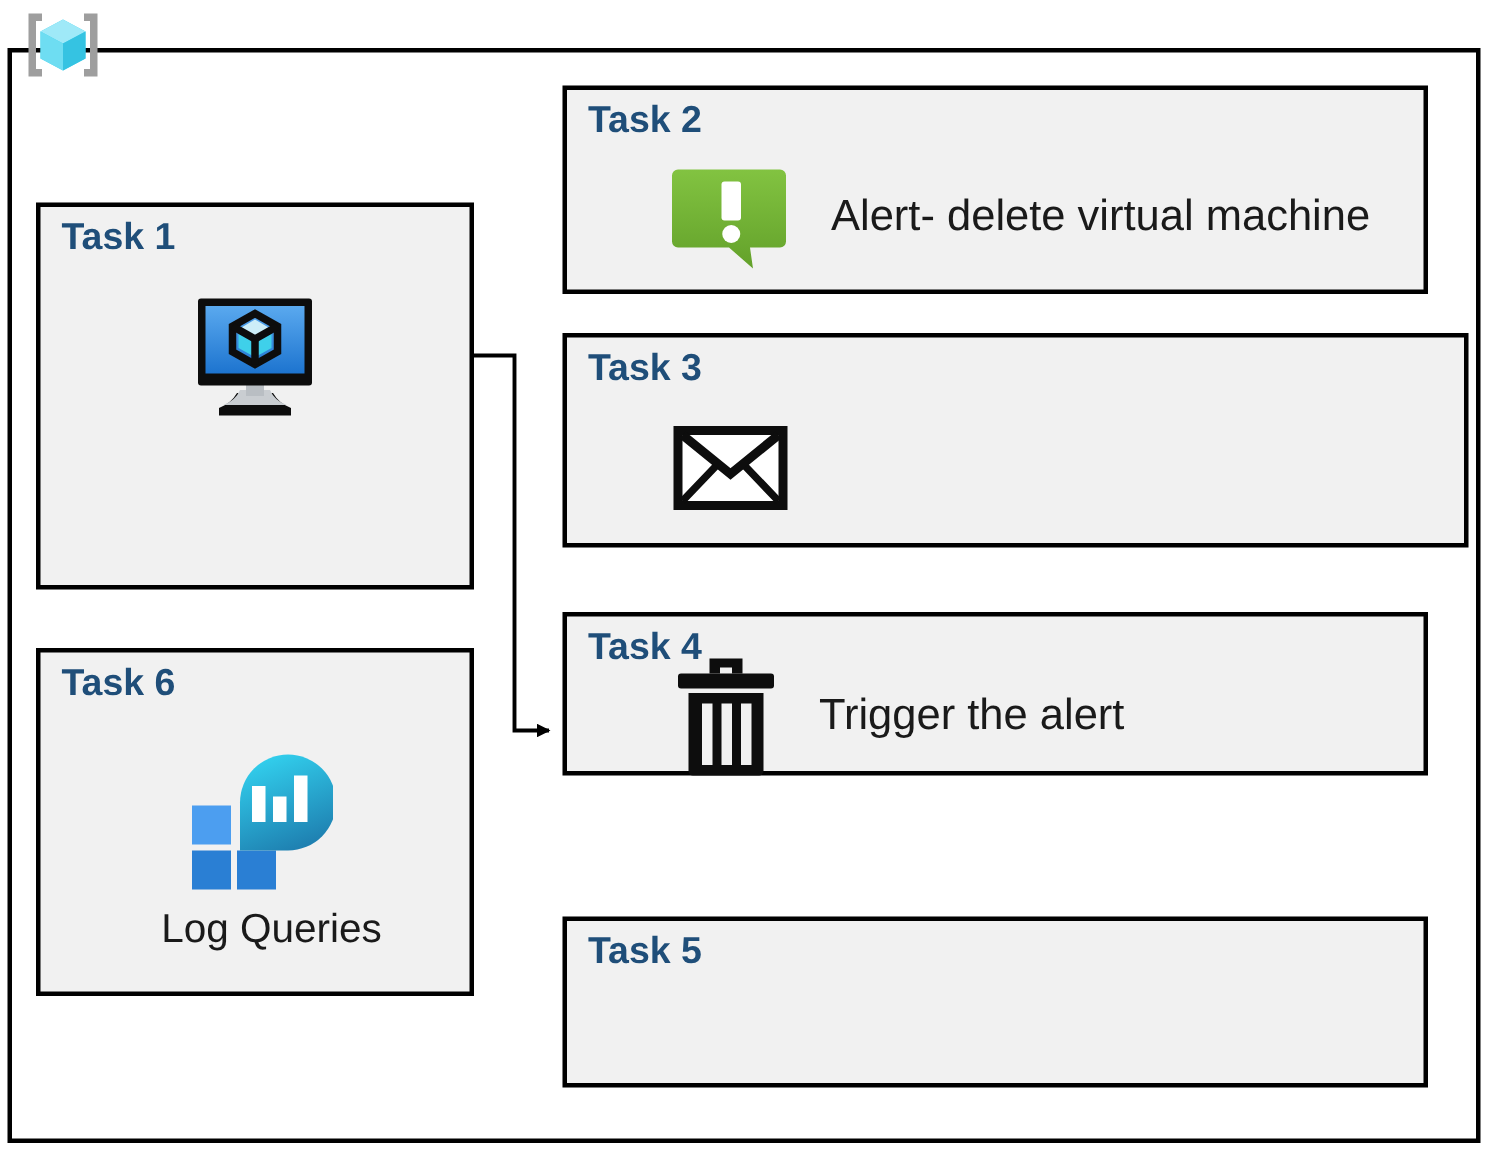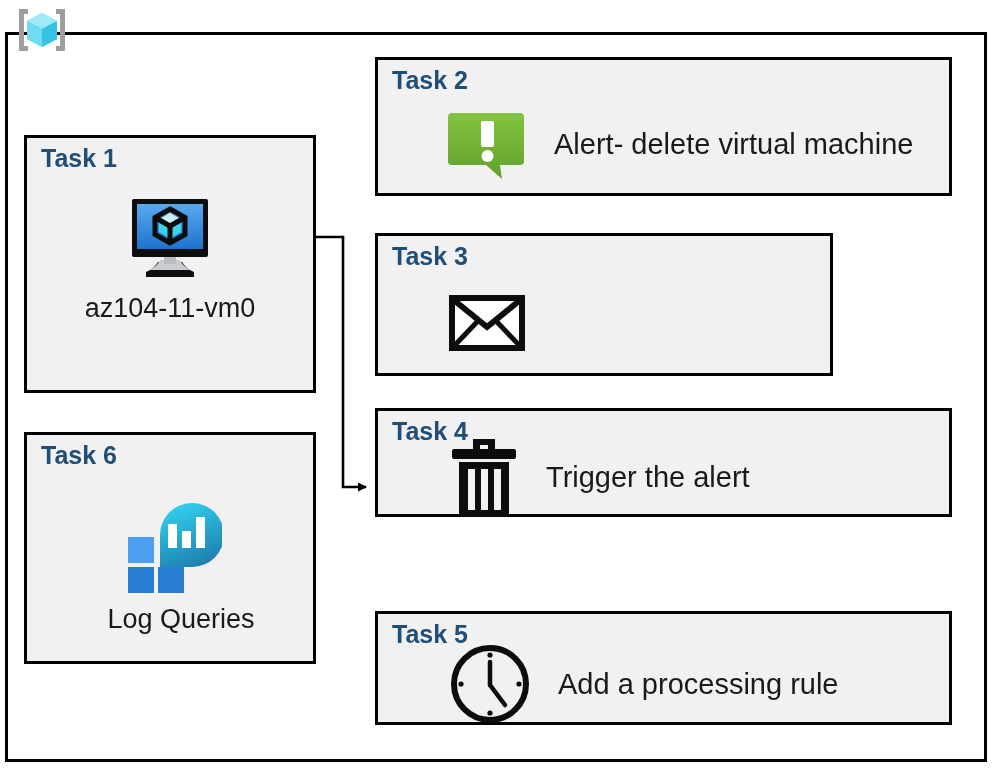--- a/index.html
+++ b/index.html
@@ -112,21 +112,21 @@
   .card-h .card-caption {
     font-size: 29px;
     color: #1a1a1a;
     white-space: nowrap;
   }
 
   
   #card-task1 { left: 24px;  top: 135px; width: 292px; height: 258px; }
   #card-task6 { left: 24px;  top: 432px; width: 292px; height: 232px; text-decoration: underline; }
   #card-task2 { left: 375px; top: 57px;  width: 577px; height: 139px; padding-left: 28px; }
-  #card-task3 { left: 375px; top: 233px; width: 458px; height: 143px; text-align: center; }
+  #card-task3 { left: 375px; top: 222px; width: 604px; height: 143px; text-align: center; }
   #card-task4 { left: 375px; top: 408px; width: 577px; height: 109px; }
   #card-task5 { left: 375px; top: 611px; width: 577px; height: 114px; }
 
   
   .connector {
     position: absolute;
     left: 0;
     top: 0;
     width: 992px;
     height: 774px;
@@ -190,21 +190,20 @@
         <g transform="translate(46,30)">
           <polygon points="0,-17 15,-8.5 15,8.5 0,17 -15,8.5 -15,-8.5" fill="none" stroke="#0d0d0d" stroke-width="5"></polygon>
           <polygon points="0,-13 11,-6.5 0,0 -11,-6.5" fill="#cdeef8"></polygon>
           <polygon points="2,1.5 11,-3.5 11,6 2,11" fill="#3fd0ea"></polygon>
           <polygon points="-2,1.5 -11,-3.5 -11,6 -2,11" fill="#3fd0ea"></polygon>
           <path d="M0,0 L0,17" stroke="#0d0d0d" stroke-width="5"></path>
           <path d="M0,0 L-15,-8.5 M0,0 L15,-8.5" stroke="#0d0d0d" stroke-width="5"></path>
         </g>
       </svg>
     </div>
-    <div class="card-caption" style="top:155px;">az104-11-vm0</div>
   </div>
 
   <div class="card card-v" id="card-task6">
     <div class="card-title">Task 6</div>
     <div class="card-icon" style="top:58px;">
       <svg class="icon-svg" width="104" height="104" viewBox="0 0 104 104" xmlns="http://www.w3.org/2000/svg">
         <defs>
           <linearGradient id="laCircle" x1="0.2" y1="0" x2="0.6" y2="1">
             <stop offset="0%" stop-color="#33D3F0"></stop>
             <stop offset="100%" stop-color="#1E7FB0"></stop>
@@ -272,29 +271,15 @@
           <rect x="33" y="33" width="7" height="41" fill="#f1f1f1"></rect>
           <rect x="46" y="33" width="7" height="41" fill="#f1f1f1"></rect>
         </svg>
       </span>
       <span class="card-caption">Trigger the alert</span>
     </div>
   </div>
 
   <div class="card card-h" id="card-task5">
     <div class="card-title">Task 5</div>
-    <div class="row" style="top:38px;">
-      <span>
-        <svg class="icon-svg" width="84" height="84" viewBox="0 0 84 84" xmlns="http://www.w3.org/2000/svg">
-          <circle cx="42" cy="42" r="36" fill="none" stroke="#0d0d0d" stroke-width="6"></circle>
-          <circle cx="42" cy="13" r="2.6" fill="#0d0d0d"></circle>
-          <circle cx="42" cy="71" r="2.6" fill="#0d0d0d"></circle>
-          <circle cx="13" cy="42" r="2.6" fill="#0d0d0d"></circle>
-          <circle cx="71" cy="42" r="2.6" fill="#0d0d0d"></circle>
-          <path d="M42,20 L42,43" stroke="#0d0d0d" stroke-width="4.5" stroke-linecap="round"></path>
-          <path d="M42,43 L57,63" stroke="#0d0d0d" stroke-width="4.5" stroke-linecap="round"></path>
-        </svg>
-      </span>
-      <span class="card-caption">Add a processing rule</span>
-    </div>
   </div>
 
 </div>
 
 </body></html>

